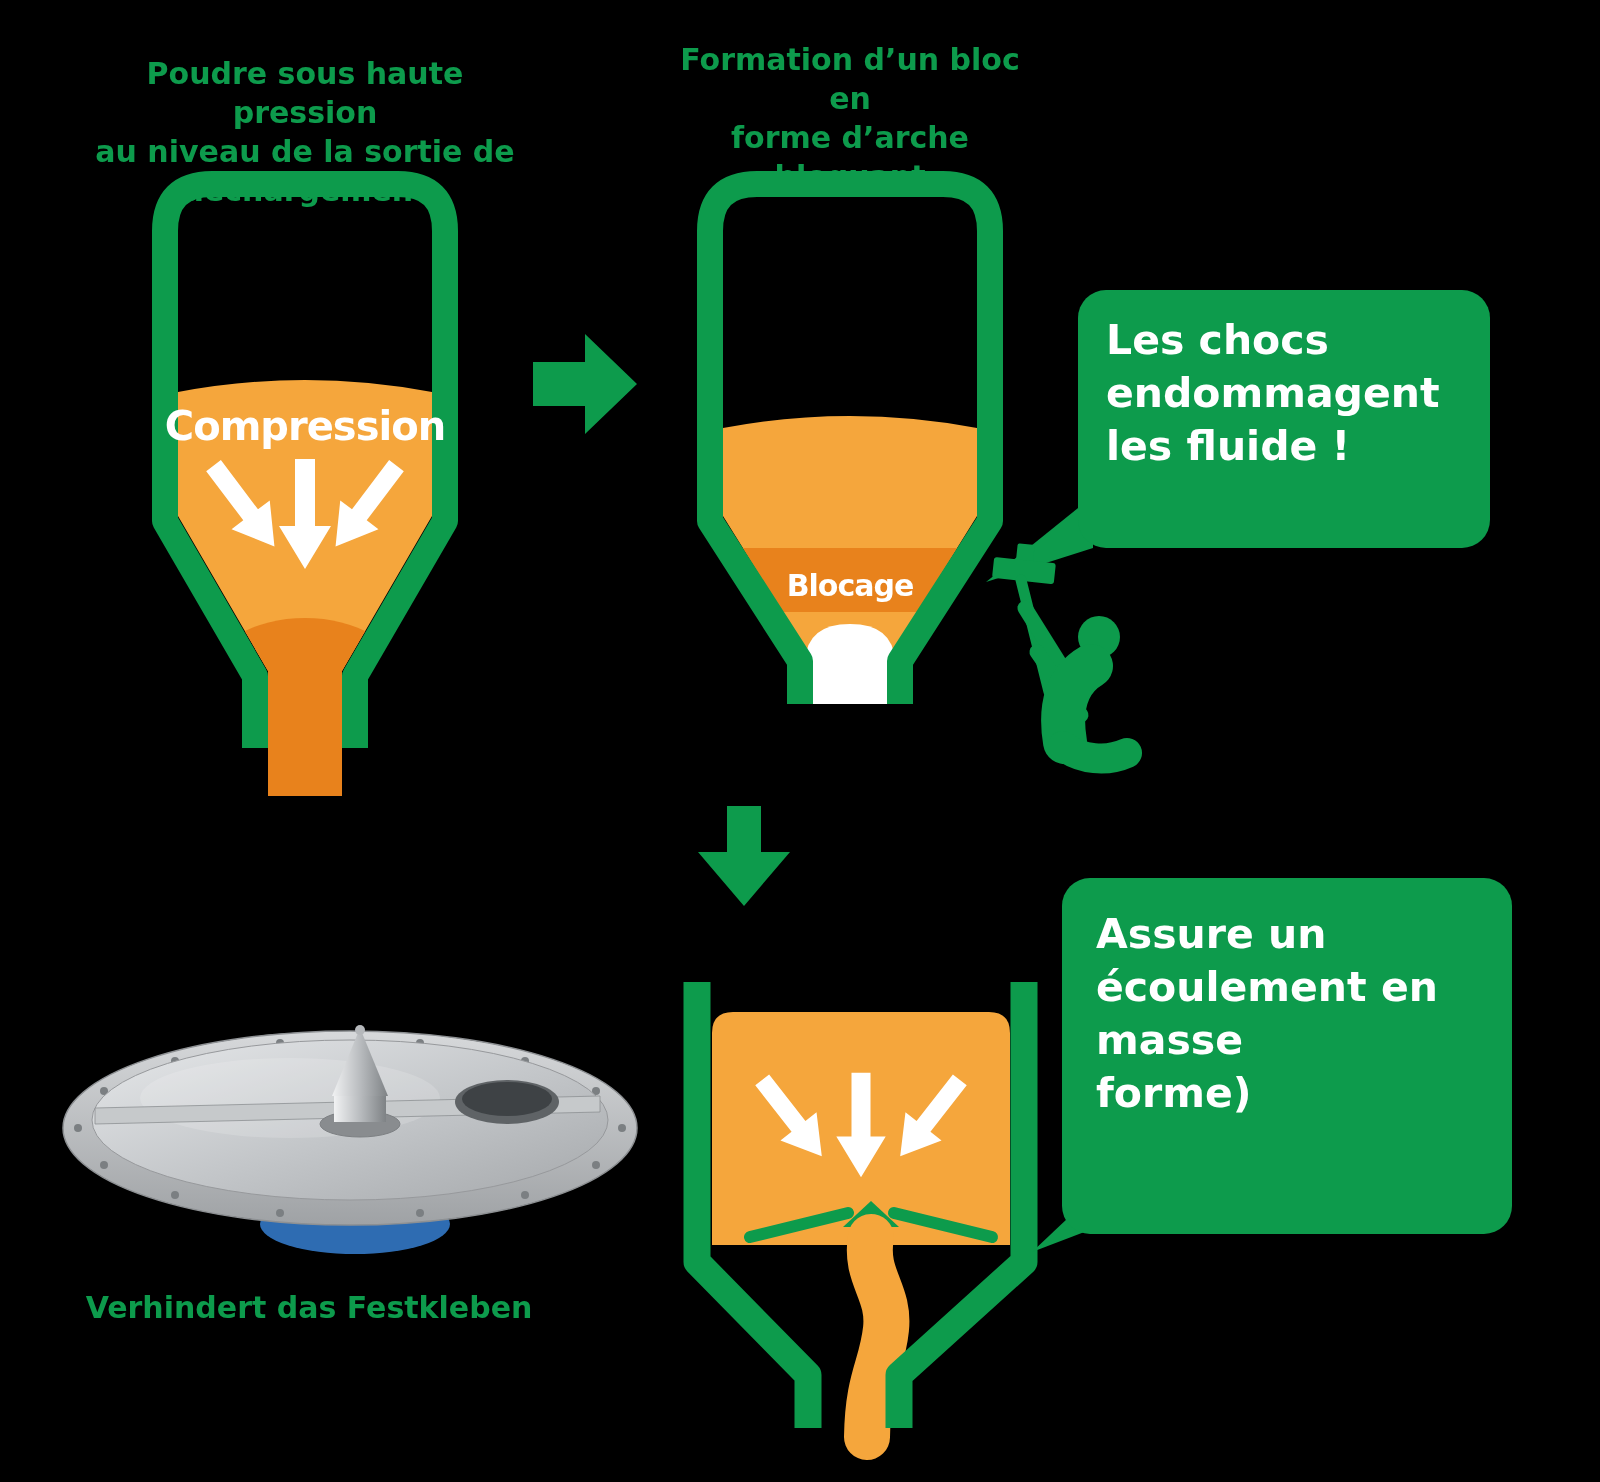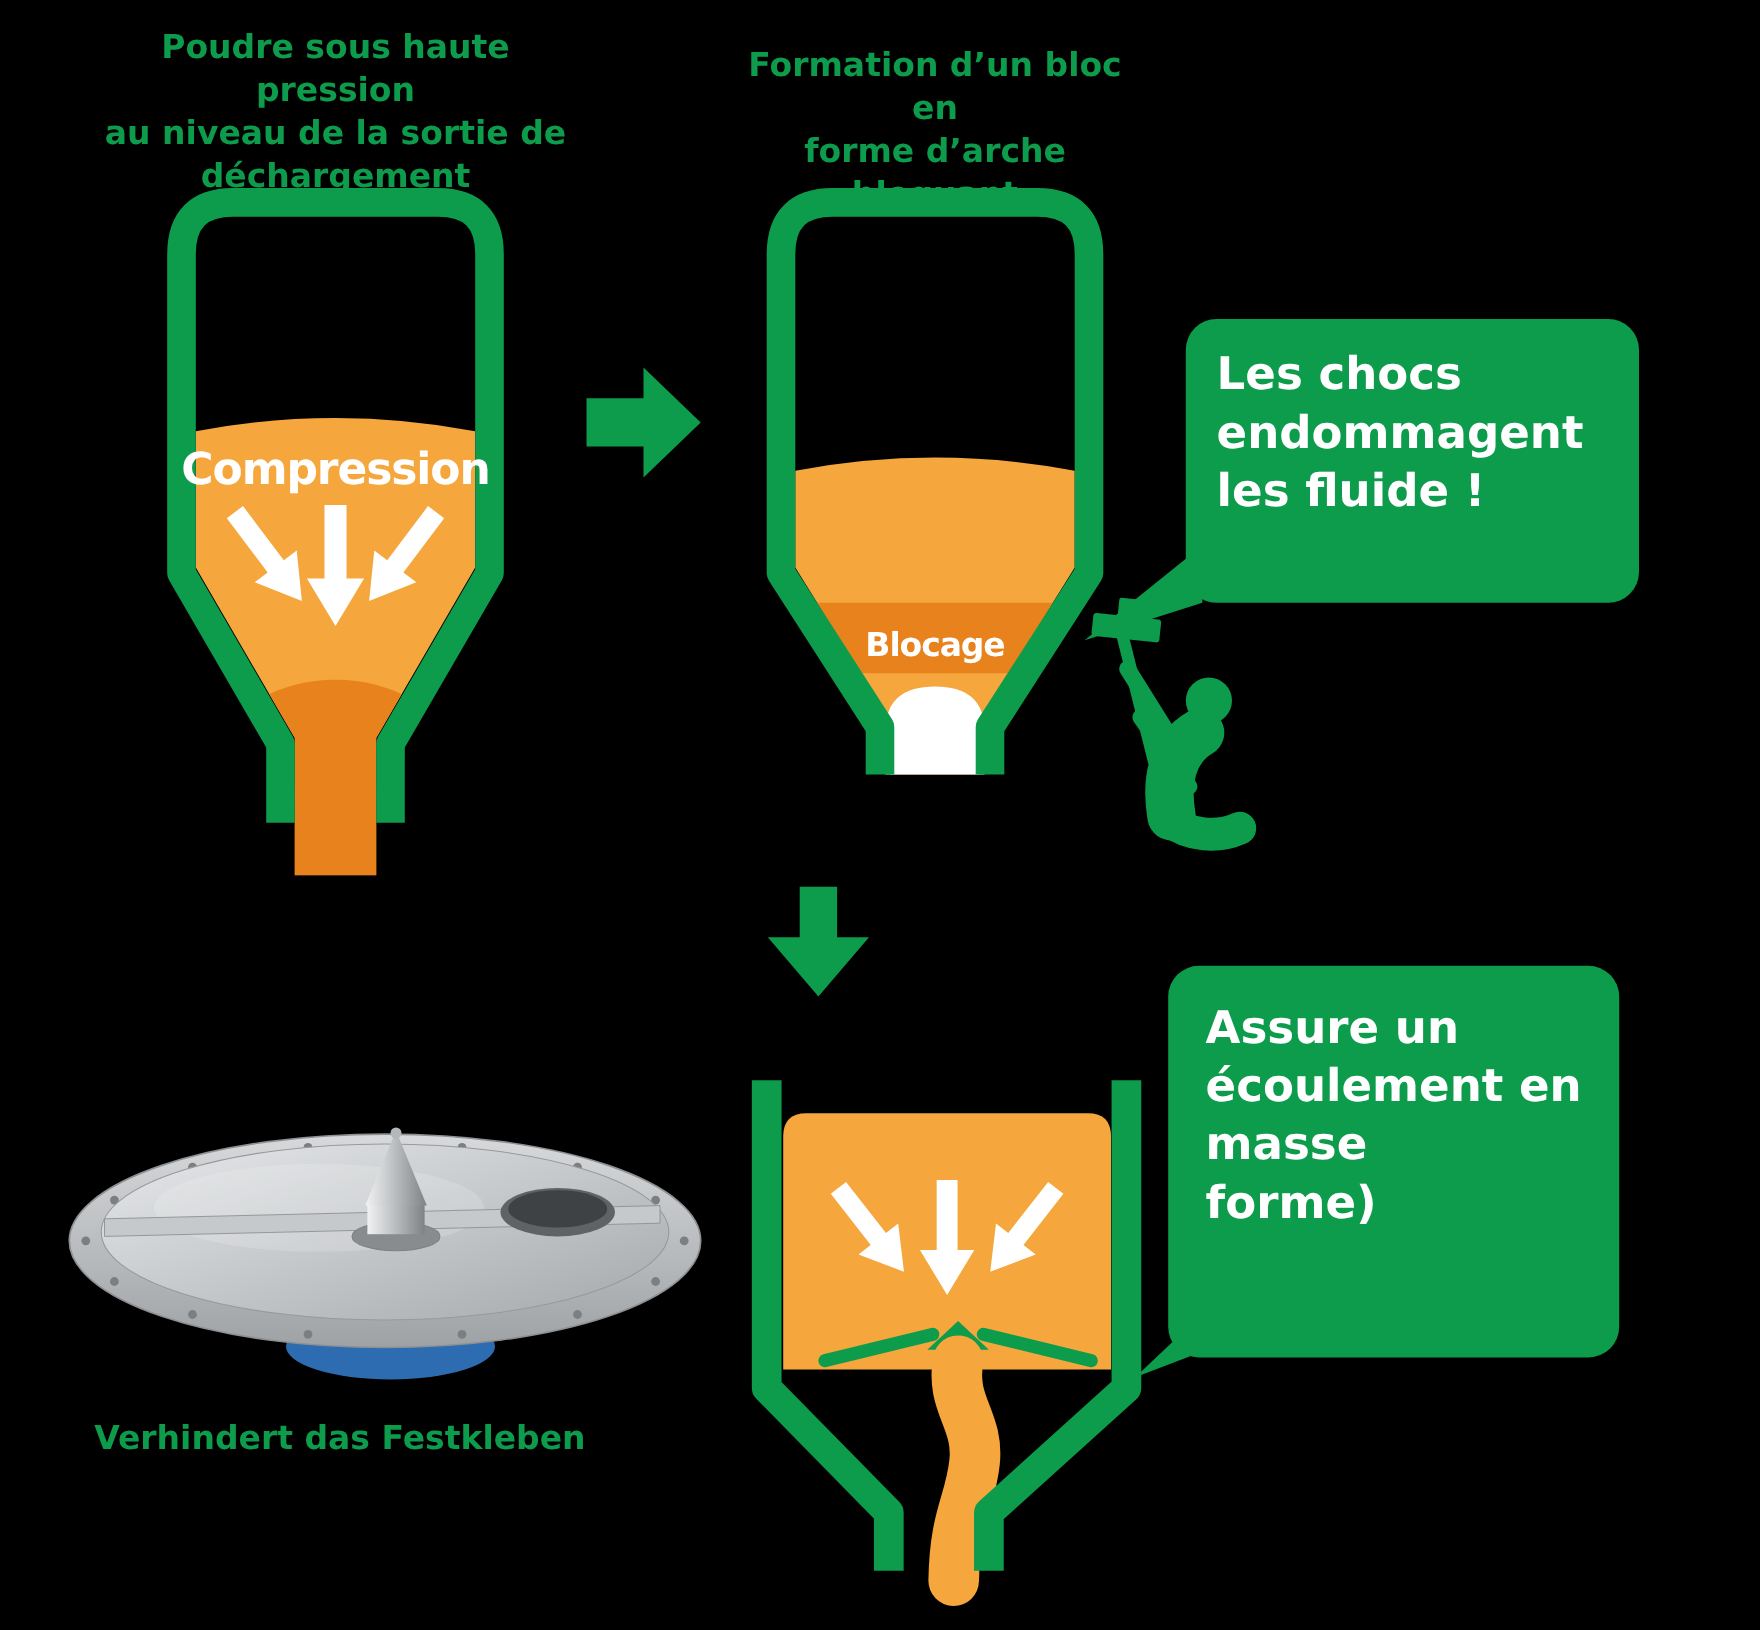--- a/index.html
+++ b/index.html
@@ -28,21 +28,21 @@
   .silo-text {
     fill:#ffffff; font-family:"DejaVu Sans",sans-serif; font-weight:700;
     text-anchor:middle; letter-spacing:-1px;
   }
 </style>
 </head>
 <body>
 
 <div class="canvas">
 
-  <div class="caption" style="left:70px; top:24px; width:470px;">
+  <div class="caption" style="left:70px; top:54px; width:470px;">
     <div>Poudre sous haute pression</div>
     <div>au niveau de la sortie de</div>
     <div>déchargement</div>
   </div>
 
   <div class="caption" style="left:655px; top:40px; width:390px;">
     <div>Formation d’un bloc en</div>
     <div>forme d’arche bloquant</div>
   </div>
 
@@ -176,20 +176,20 @@
     </g>
     <path d="M 203,262 C 196,302 222,316 218,354 C 214,392 200,402 199,462" stroke="var(--orange)" stroke-width="46" fill="none" stroke-linecap="round"></path>
     <path class="stroke-green" stroke-width="27" stroke-linejoin="round" d="M 29,7 L 29,287 L 140,400 L 140,453"></path>
     <path class="stroke-green" stroke-width="27" stroke-linejoin="round" d="M 356,7 L 356,287 L 231,400 L 231,453"></path>
   </svg>
 
   <svg class="abs" style="left:1010px; top:1140px;" width="140" height="120" viewBox="0 0 140 120">
     <polygon class="fill-green" points="132,8 22,112 132,70"></polygon>
   </svg>
 
-  <div class="bubble" style="left:1062px; top:878px; width:410px; height:356px; padding:30px 34px;">
+  <div class="bubble" style="left:1062px; top:878px; width:450px; height:356px; padding:30px 34px;">
     <div class="bline">Assure un</div>
     <div class="bline">écoulement en</div>
     <div class="bline">masse</div>
     <div class="bline">forme)</div>
   </div>
 
 </div>
 
 </body></html>

